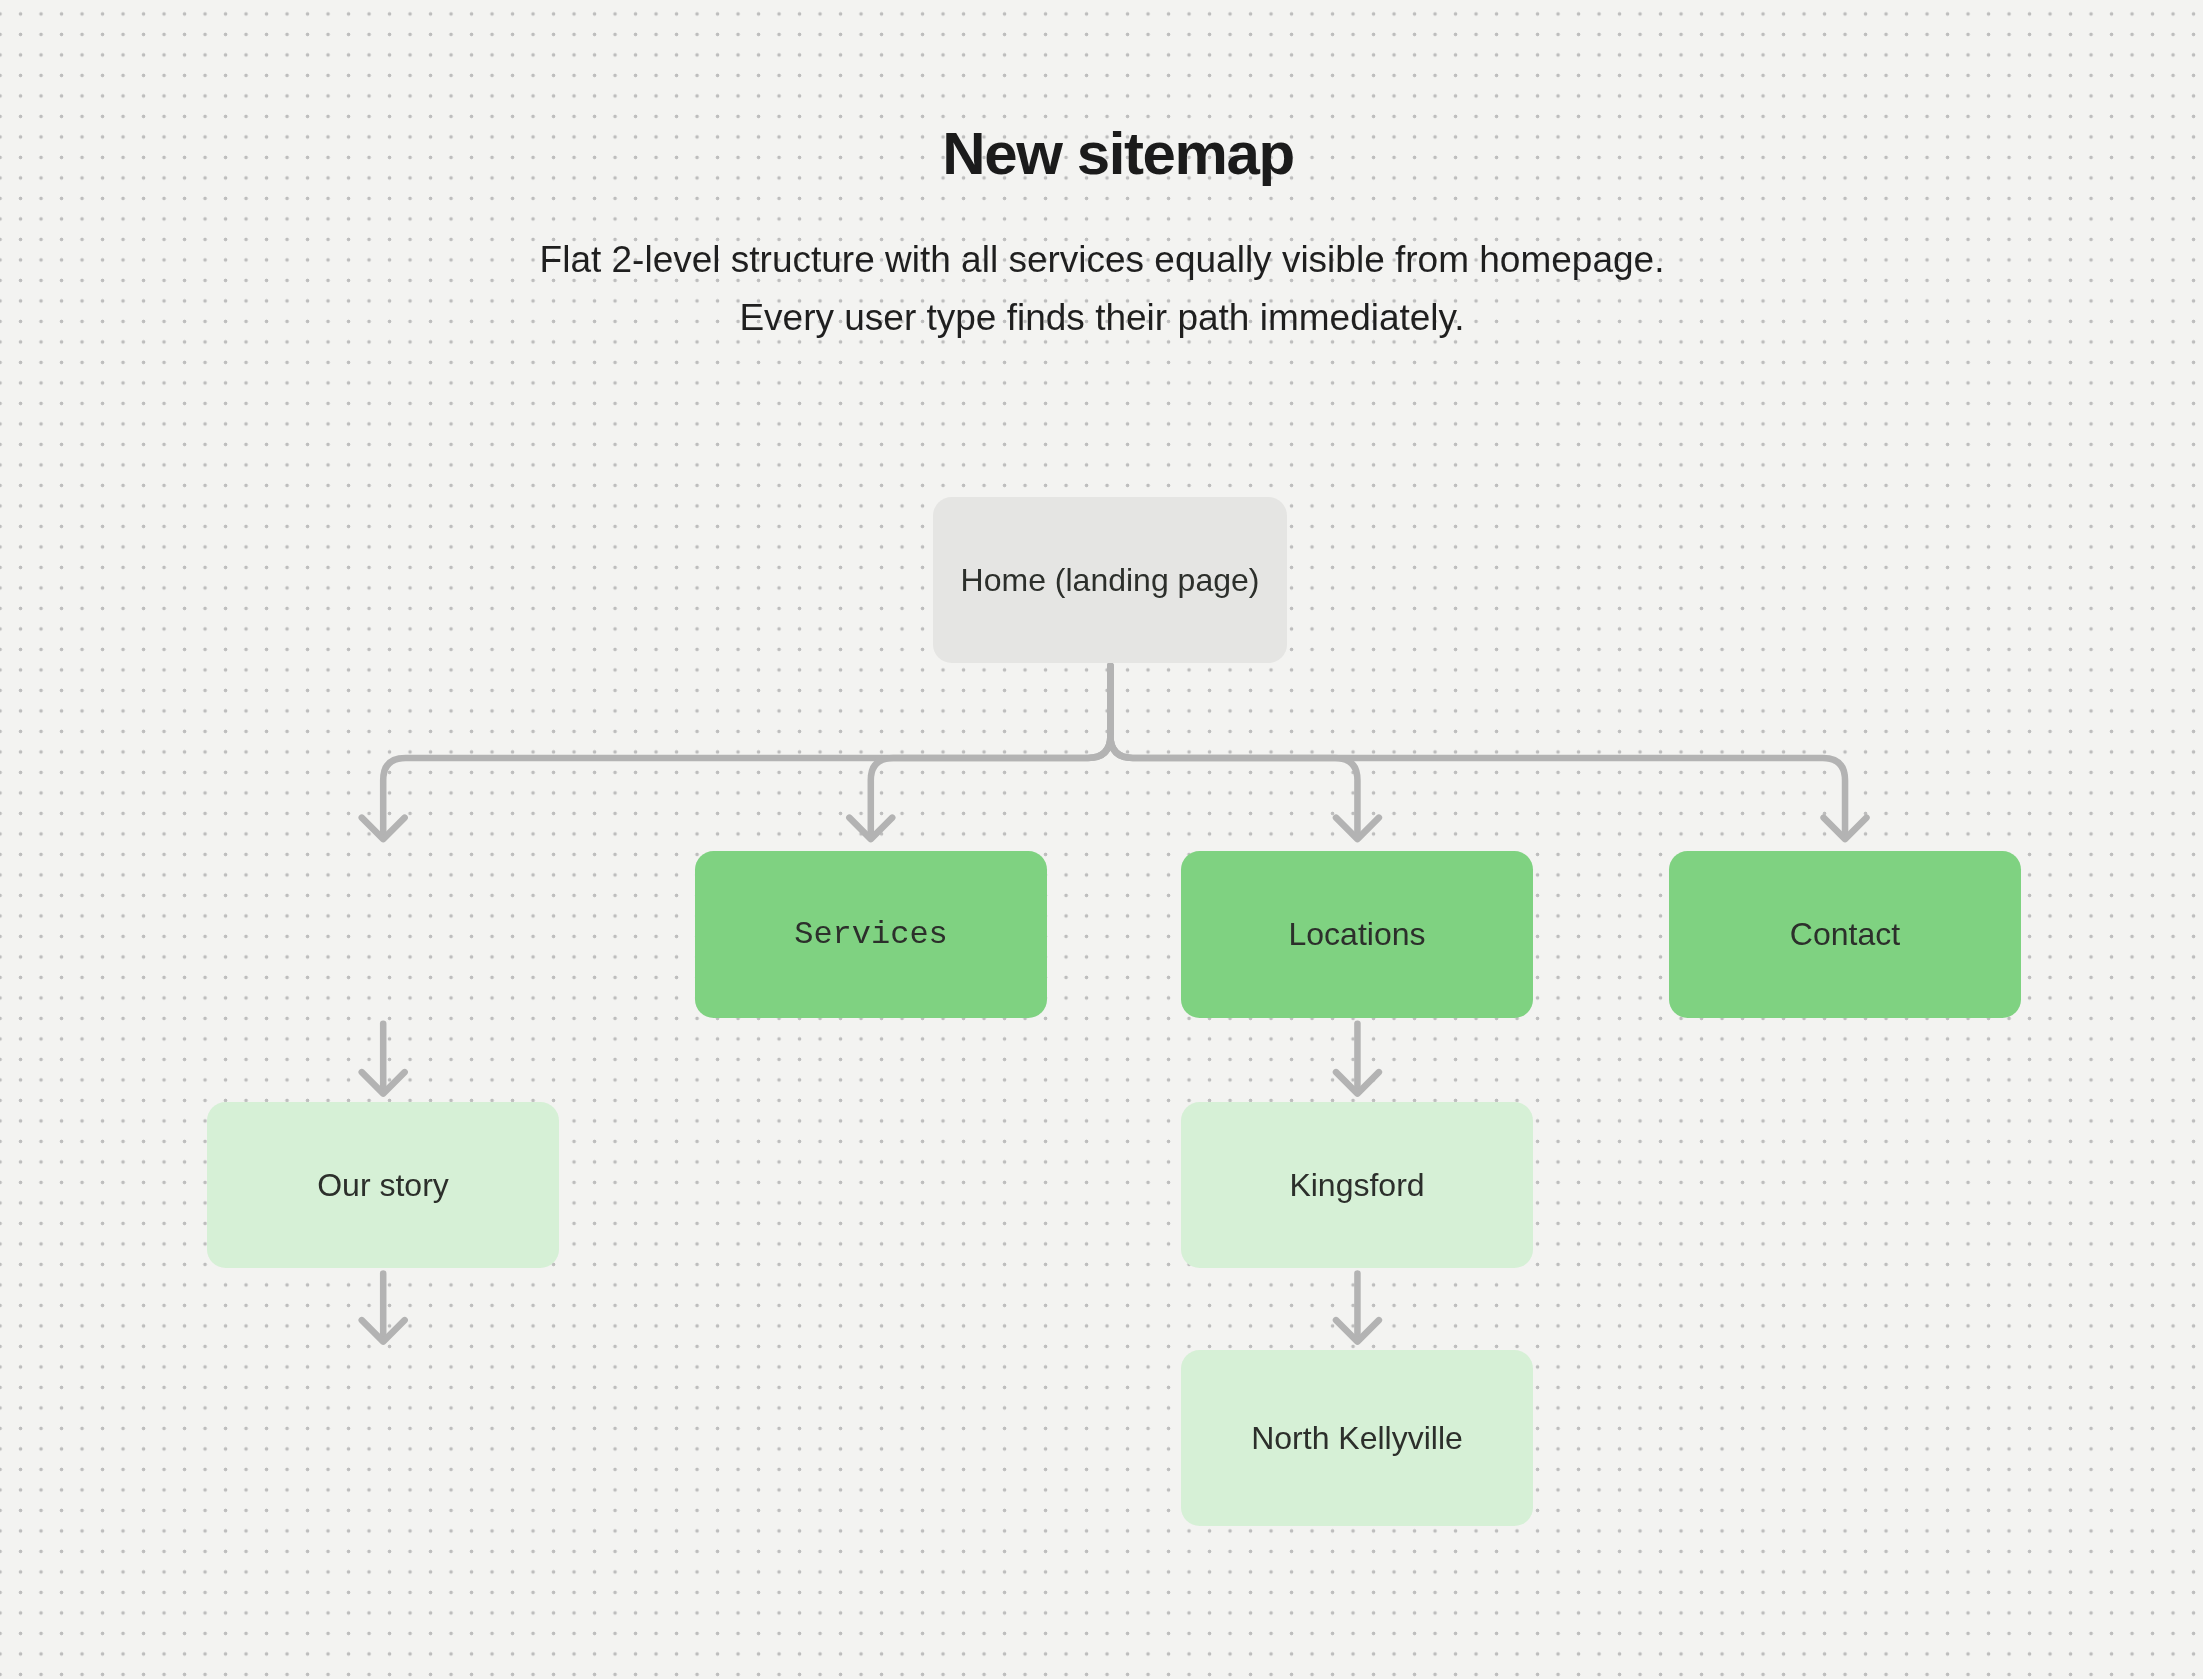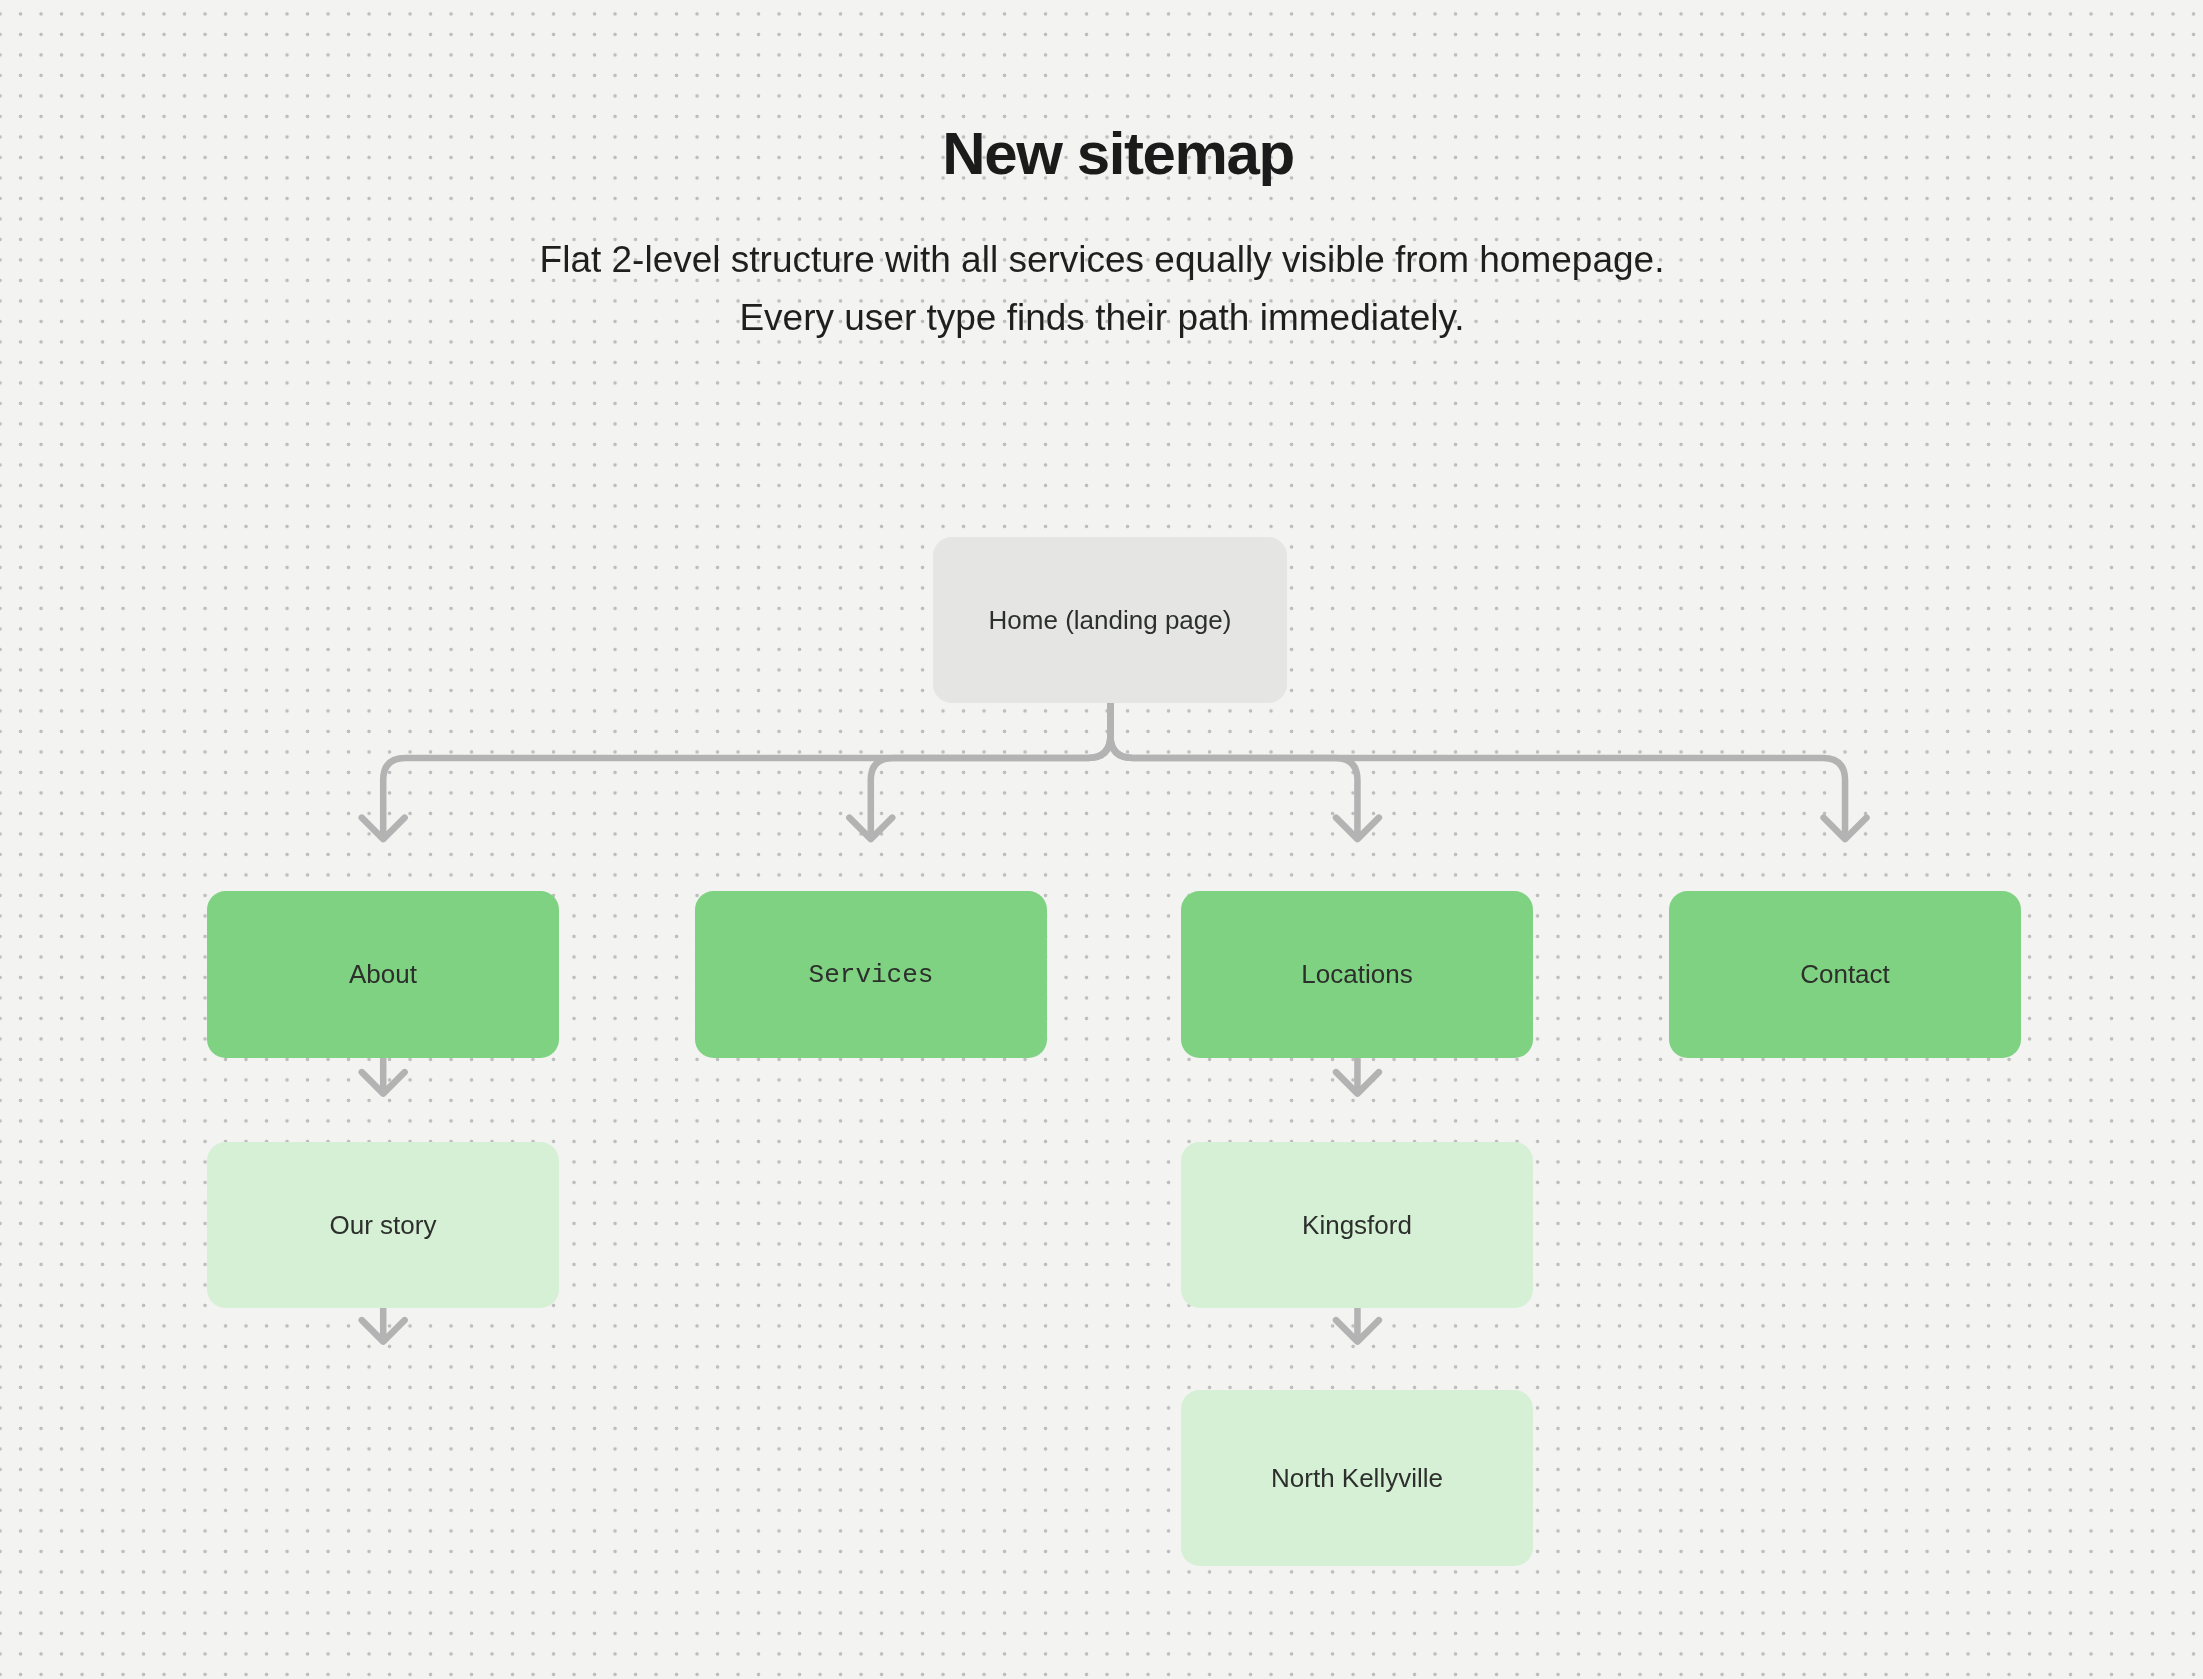--- a/index.html
+++ b/index.html
@@ -32,24 +32,23 @@
     fill:none;
     stroke: var(--connector-color, #b3b3b3);
     stroke-width:7;
     stroke-linecap:round;
     stroke-linejoin:round;
   }
   .node {
     position:absolute;
     display:flex; align-items:center; justify-content:center;
     border-radius:18.6px;
-    font-size:26px; font-weight:400;
+    font-size:32px; font-weight:400;
     color:#2c2f2b;
     text-align:center;
-    margin-top:40px;
   }
   .node.root      { background: var(--root-node-color, #e5e5e3); }
   .node.primary   { background: var(--primary-node-color, #7fd281); }
   .node.secondary { background: var(--secondary-node-color, #d6f0d6); }
 </style>
 </head>
 <body>
 
 <div class="canvas">
 
@@ -75,23 +74,20 @@
     <path class="edge" d="M1456 1098 V1168"></path>
     <path class="edge" d="M1433 1150 L1456 1173 L1479 1150"></path>
     <path class="edge" d="M1456 1366 V1434"></path>
     <path class="edge" d="M1433 1416 L1456 1439 L1479 1416"></path>
   </svg>
 
   <div class="node root" style="left:933px; top:497px; width:354px; height:166px;">
     <span>Home (landing page)</span>
   </div>
 
-  <div class="node primary" style="left:207px; top:851px; width:352px; height:167px;">
-    <span>About</span>
-  </div>
   <div class="node primary" style="left:695px; top:851px; width:352px; height:167px;font-family:Liberation Mono, monospace;">
     <span>Services</span>
   </div>
   <div class="node primary" style="left:1181px; top:851px; width:352px; height:167px;">
     <span>Locations</span>
   </div>
   <div class="node primary" style="left:1669px; top:851px; width:352px; height:167px;">
     <span>Contact</span>
   </div>
 

